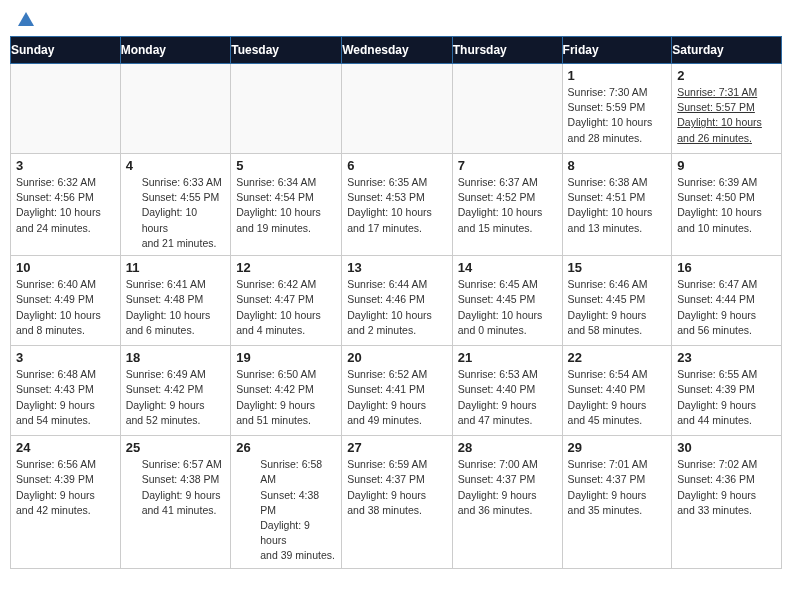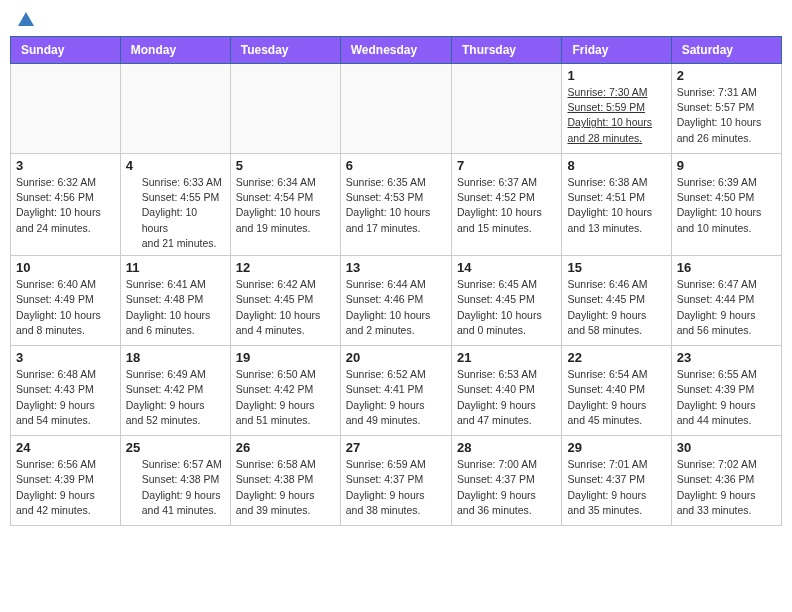--- a/index.html
+++ b/index.html
@@ -43,24 +43,24 @@
     .location {
       font-size: 15px;
       color: #444;
     }
     .calendar {
       width: 100%;
       border-collapse: collapse;
       font-size: 11px;
     }
     .calendar th {
-      background-color: #8b5cf6;
+      background-color: #0f172a;
       color: #fff;
       text-align: left;
-      padding: 6px 10px;
+      padding: 6px 0;
       font-size: 12px;
       font-weight: bold;
       border: 1px solid #2d6aa3;
     }
     .calendar td {
       border: 1px solid #ccc;
       vertical-align: top;
       padding: 4px 5px;
       width: 113px;
       height: 90px;
@@ -117,28 +117,28 @@
   </thead>
   <tbody id="calendar-body">
   <tr>
         <td class="empty"></td>
         <td class="empty"></td>
         <td class="empty"></td>
         <td class="empty"></td>
         <td class="empty"></td>
         <td>
           <span class="day-number">1</span>
-          <div class="day-info" style="white-space: pre-line; text-decoration: underline;">Sunrise: 7:30 AM
+          <div class="day-info" style="white-space: pre-line;">Sunrise: 7:30 AM
 Sunset: 5:59 PM
 Daylight: 10 hours
 and 28 minutes.</div>
         </td>
         <td>
           <span class="day-number">2</span>
-          <div class="day-info" style="white-space: pre-line;">Sunrise: 7:31 AM
+          <div class="day-info" style="white-space: pre-line; text-decoration: underline;">Sunrise: 7:31 AM
 Sunset: 5:57 PM
 Daylight: 10 hours
 and 26 minutes.</div>
         </td>
       </tr>
       <tr>
         <td>
           <span class="day-number">3</span>
           <div class="day-info" style="white-space: pre-line;">Sunrise: 6:32 AM
 Sunset: 4:56 PM
@@ -199,21 +199,21 @@
         <td>
           <span class="day-number">11</span>
           <div class="day-info" style="white-space: pre-line;">Sunrise: 6:41 AM
 Sunset: 4:48 PM
 Daylight: 10 hours
 and 6 minutes.</div>
         </td>
         <td>
           <span class="day-number">12</span>
           <div class="day-info" style="white-space: pre-line;">Sunrise: 6:42 AM
-Sunset: 4:45 PM
+Sunset: 4:47 PM
 Daylight: 10 hours
 and 4 minutes.</div>
         </td>
         <td>
           <span class="day-number">13</span>
           <div class="day-info" style="white-space: pre-line;">Sunrise: 6:44 AM
 Sunset: 4:46 PM
 Daylight: 10 hours
 and 2 minutes.</div>
         </td>
@@ -300,21 +300,21 @@
         </td>
         <td>
           <span class="day-number">25</span>
           <div class="day-info" style="white-space: pre-line; margin-left: 16px;">Sunrise: 6:57 AM
 Sunset: 4:38 PM
 Daylight: 9 hours
 and 41 minutes.</div>
         </td>
         <td>
           <span class="day-number">26</span>
-          <div class="day-info" style="white-space: pre-line;">Sunrise: 6:58 AM
+          <div class="day-info" style="white-space: pre-line; margin-left: 24px;">Sunrise: 6:58 AM
 Sunset: 4:38 PM
 Daylight: 9 hours
 and 39 minutes.</div>
         </td>
         <td>
           <span class="day-number">27</span>
           <div class="day-info" style="white-space: pre-line;">Sunrise: 6:59 AM
 Sunset: 4:37 PM
 Daylight: 9 hours
 and 38 minutes.</div>

